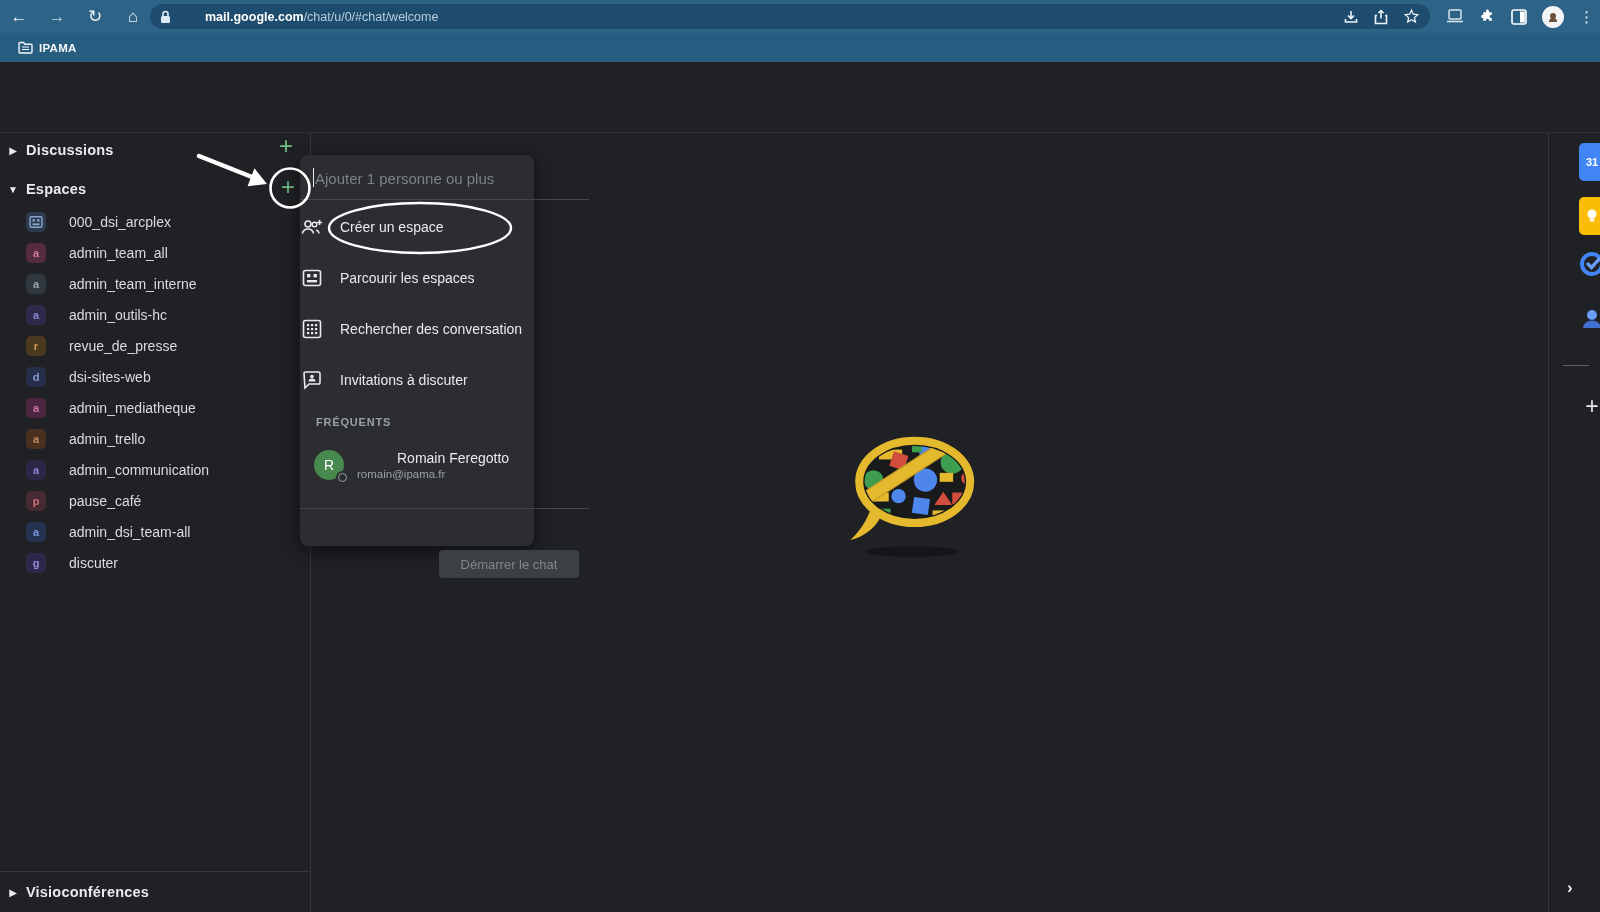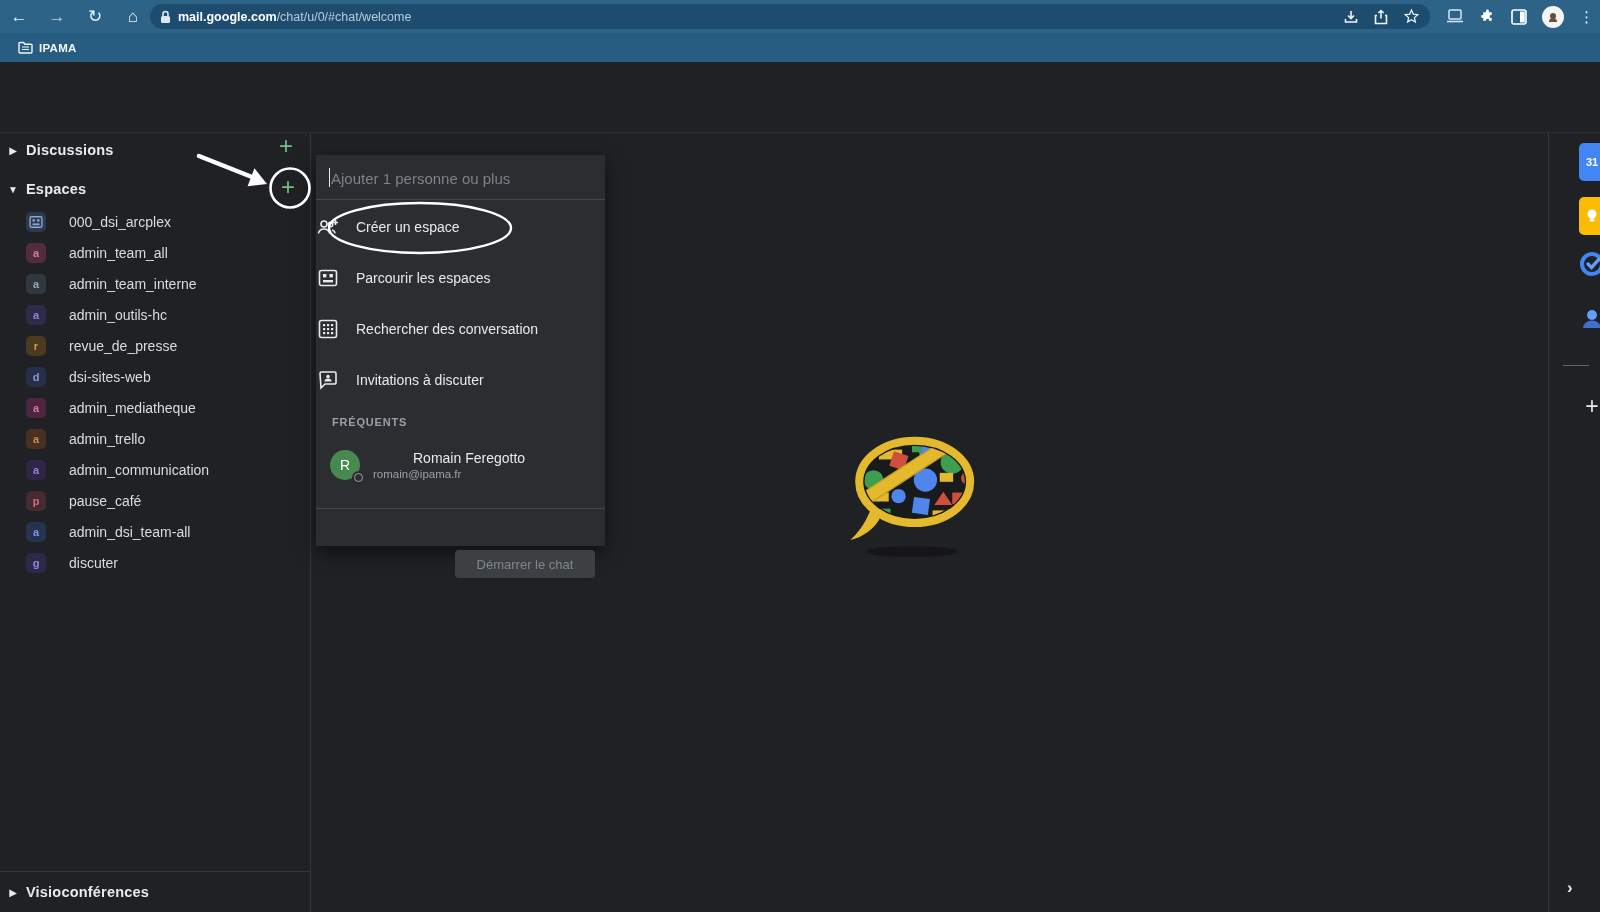--- a/index.html
+++ b/index.html
@@ -6,21 +6,21 @@
   html,body { width:1600px; height:912px; background:#1f2124; overflow:hidden;
               font-family:"Liberation Sans", sans-serif; }
   .stage { position:relative; width:1600px; height:912px; }
 
   
   .browser-toolbar { position:absolute; left:0; top:0; width:1600px; height:33px;
     background:#2d6386; display:flex; align-items:center; }
   .nav-ico { color:#eef4f8; font-size:17px; width:38px; text-align:center; cursor:pointer; }
   .nav-ico.dim { color:#bcd3e2; }
   .addr-bar { position:absolute; left:150px; top:4px; width:1280px; height:25px;
-    background:#1d4c6e; border-radius:13px; display:flex; align-items:center; padding:0 10px; }
+    background:#1d4c6e; border-radius:13px; display:flex; align-items:center; padding:0 10px;gap:27px; }
   .addr-url { font-size:12.5px; margin-left:7px; white-space:nowrap; }
   .addr-url .host { color:#ffffff; font-weight:bold; }
   .addr-url .path { color:#b6cede; }
   .addr-right { position:absolute; right:10px; top:0; height:25px; display:flex; align-items:center; gap:14px; }
   .chrome-right { position:absolute; right:6px; top:0; height:33px; display:flex; align-items:center; gap:15px; }
   .chrome-avatar { width:22px; height:22px; border-radius:50%; background:#f3f4f5;
      display:flex; align-items:center; justify-content:center; }
   .bookmarks-bar { position:absolute; left:0; top:33px; width:1600px; height:29px;
     background:#265d81; display:flex; align-items:center; padding-left:18px; }
   .bookmark { display:flex; align-items:center; gap:6px; cursor:pointer; }
@@ -69,22 +69,22 @@
     line-height:20px; cursor:pointer; }
   .spaces-list { position:absolute; left:0; top:73px; width:311px; }
   .space-row { height:31px; display:flex; align-items:center; padding-left:26px; cursor:pointer; }
   .space-avatar { width:20px; height:20px; border-radius:5px; display:flex; align-items:center;
     justify-content:center; font-size:11px; font-weight:bold; flex:none; }
   .space-label { color:#dadce0; font-size:14px; margin-left:23px; white-space:nowrap; }
   .sidebar-footer { position:absolute; left:0; bottom:0; width:311px; height:41px;
     border-top:1px solid #35373a; display:flex; align-items:center; cursor:pointer; }
 
   
-  .popup { position:absolute; left:316px; top:22px; width:289px; height:391px;
-    background:#2b2d30; border-radius:0; box-shadow:0 6px 18px rgba(0,0,0,.55); z-index:20; }
+  .popup { position:absolute; left:300px; top:22px; width:234px; height:391px;
+    background:#2b2d30; border-radius:8px; box-shadow:0 6px 18px rgba(0,0,0,.55); z-index:20; }
   .popup-input-row { position:absolute; left:0; top:0; width:289px; height:45px;
     border-bottom:1px solid #45474a; }
   .popup-input-row input { position:absolute; left:15px; top:10px; width:260px; height:26px;
     background:transparent; border:none; outline:none; color:#e8eaed; font-size:15px;
     font-family:"Liberation Sans",sans-serif; }
   .popup-input-row input::placeholder { color:#7d8287; opacity:1; }
   .text-caret { position:absolute; left:13px; top:13px; width:1px; height:19px; background:#e8eaed; }
   .popup-menu { position:absolute; left:0; top:46px; width:289px; }
   .popup-item { height:51px; display:flex; align-items:center; padding-left:0; cursor:pointer; }
   .popup-item .mi-icon { width:24px; height:24px; flex:none; display:flex; align-items:center; justify-content:center; }

